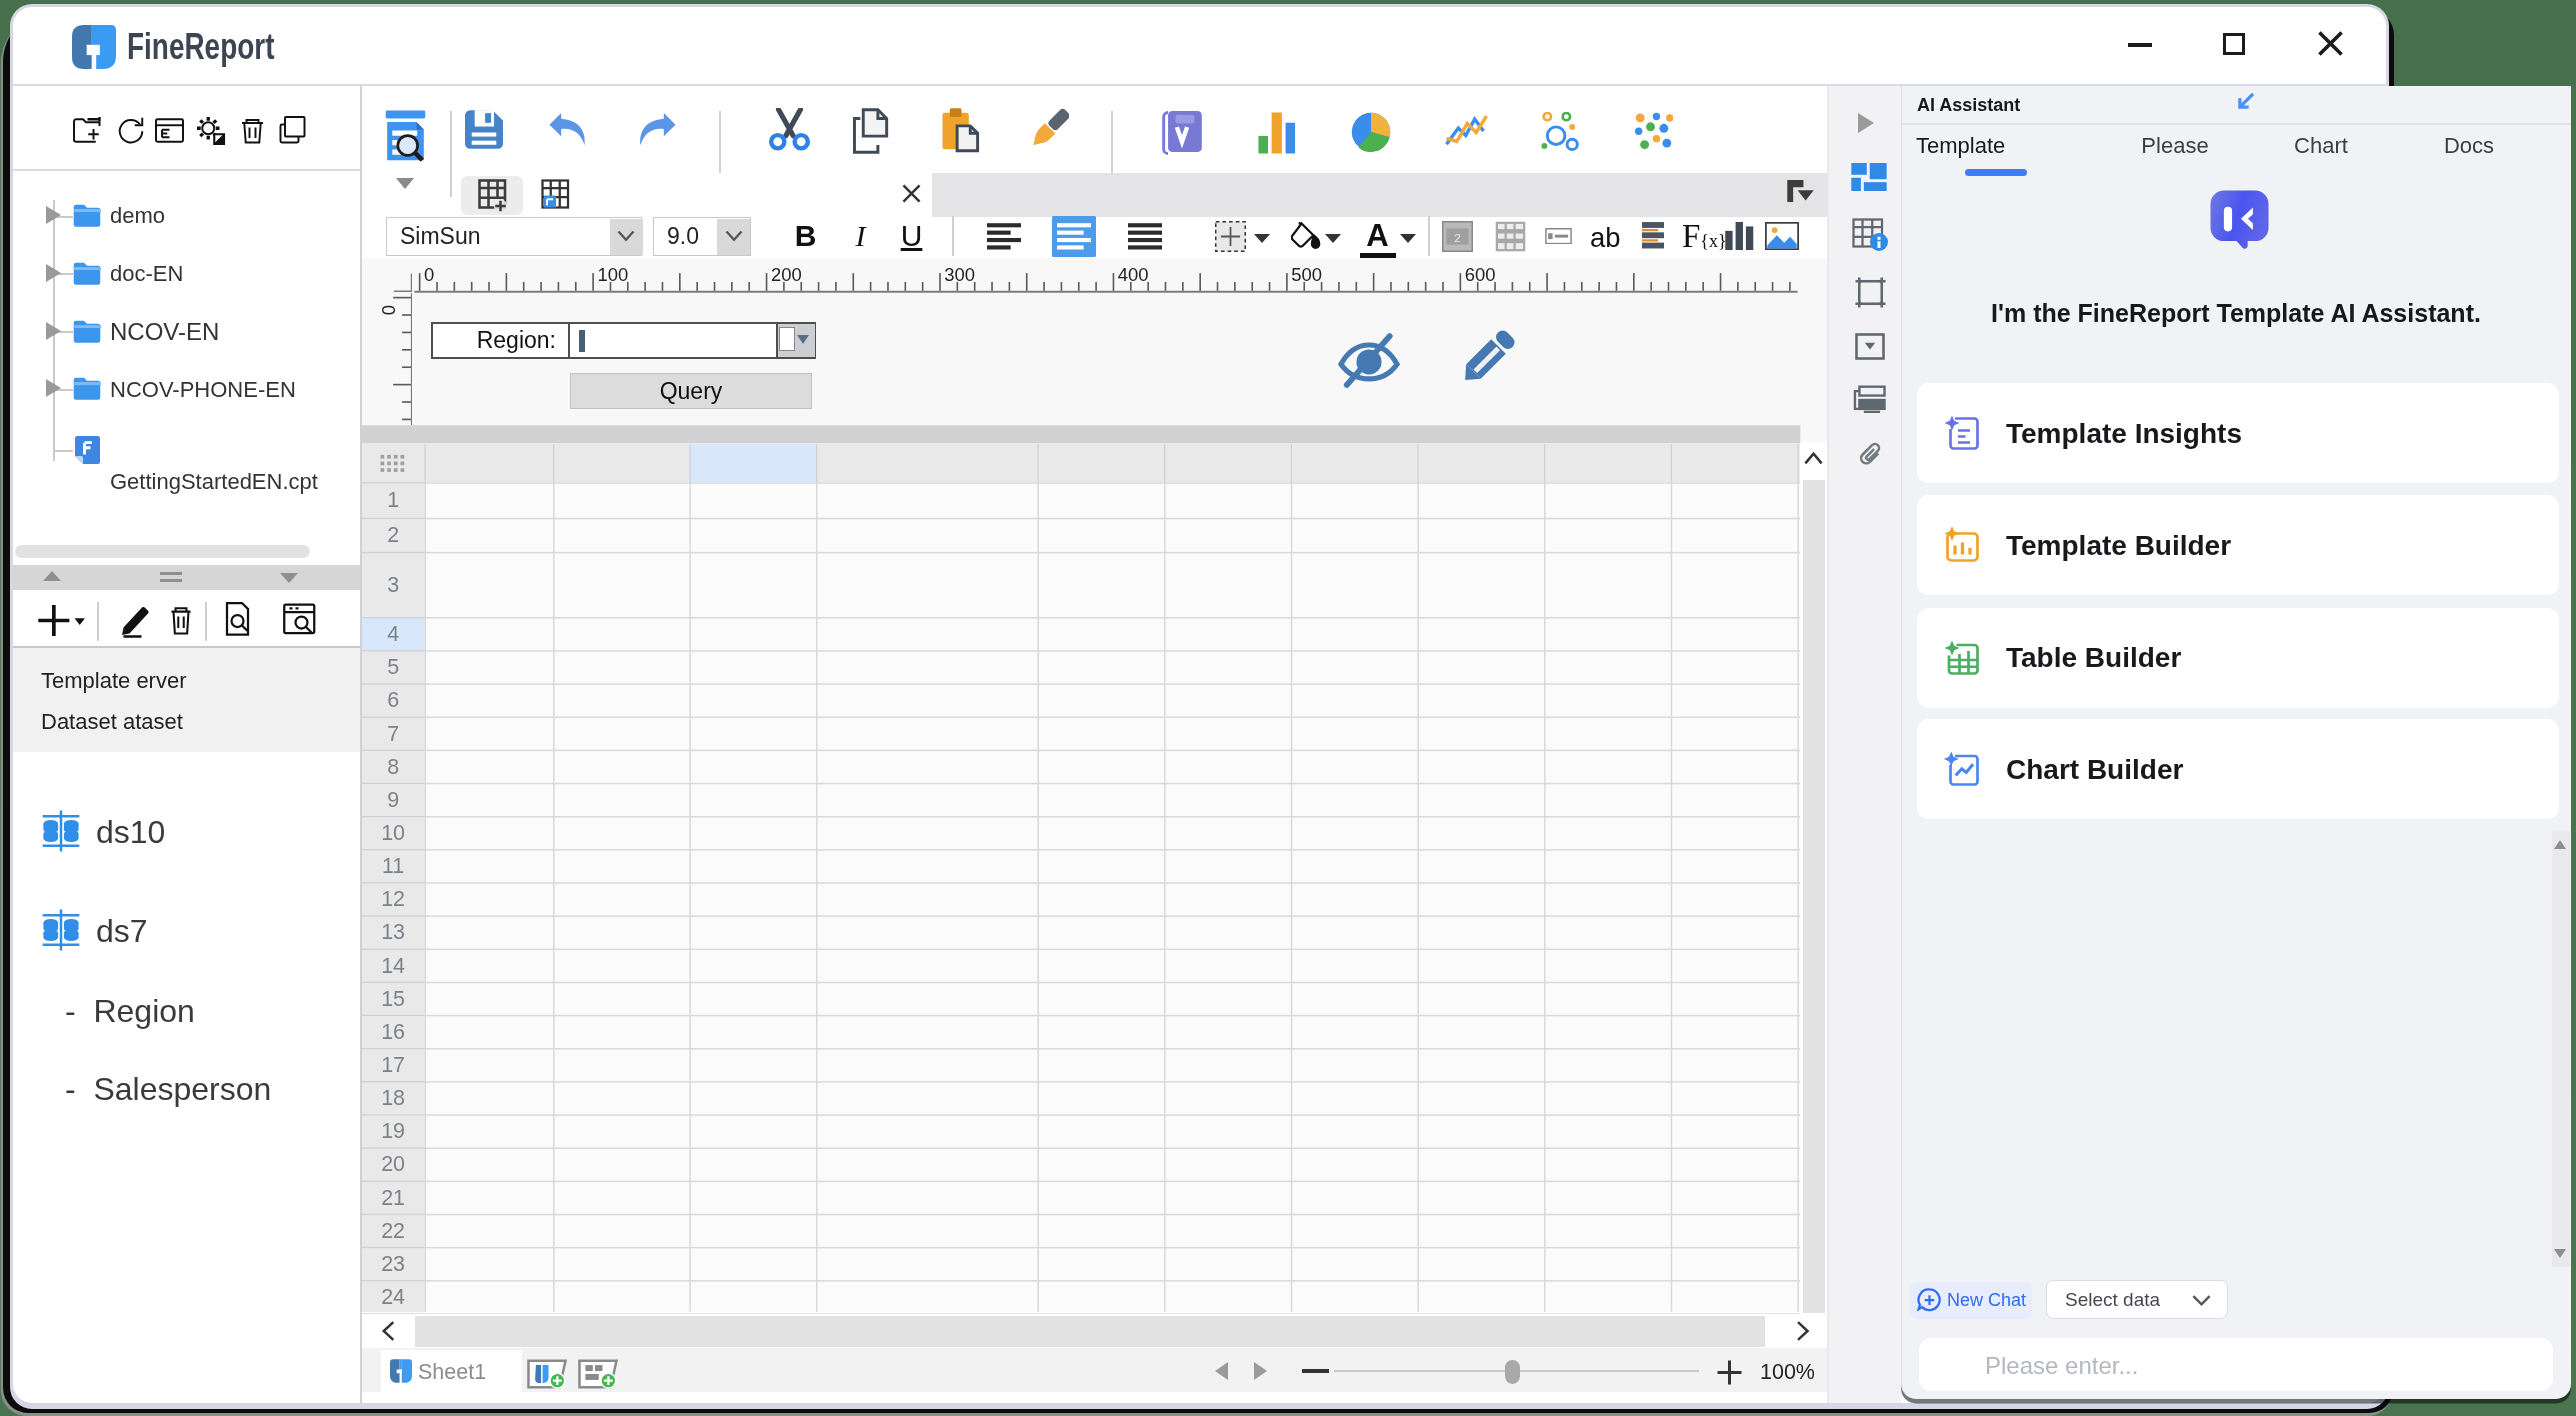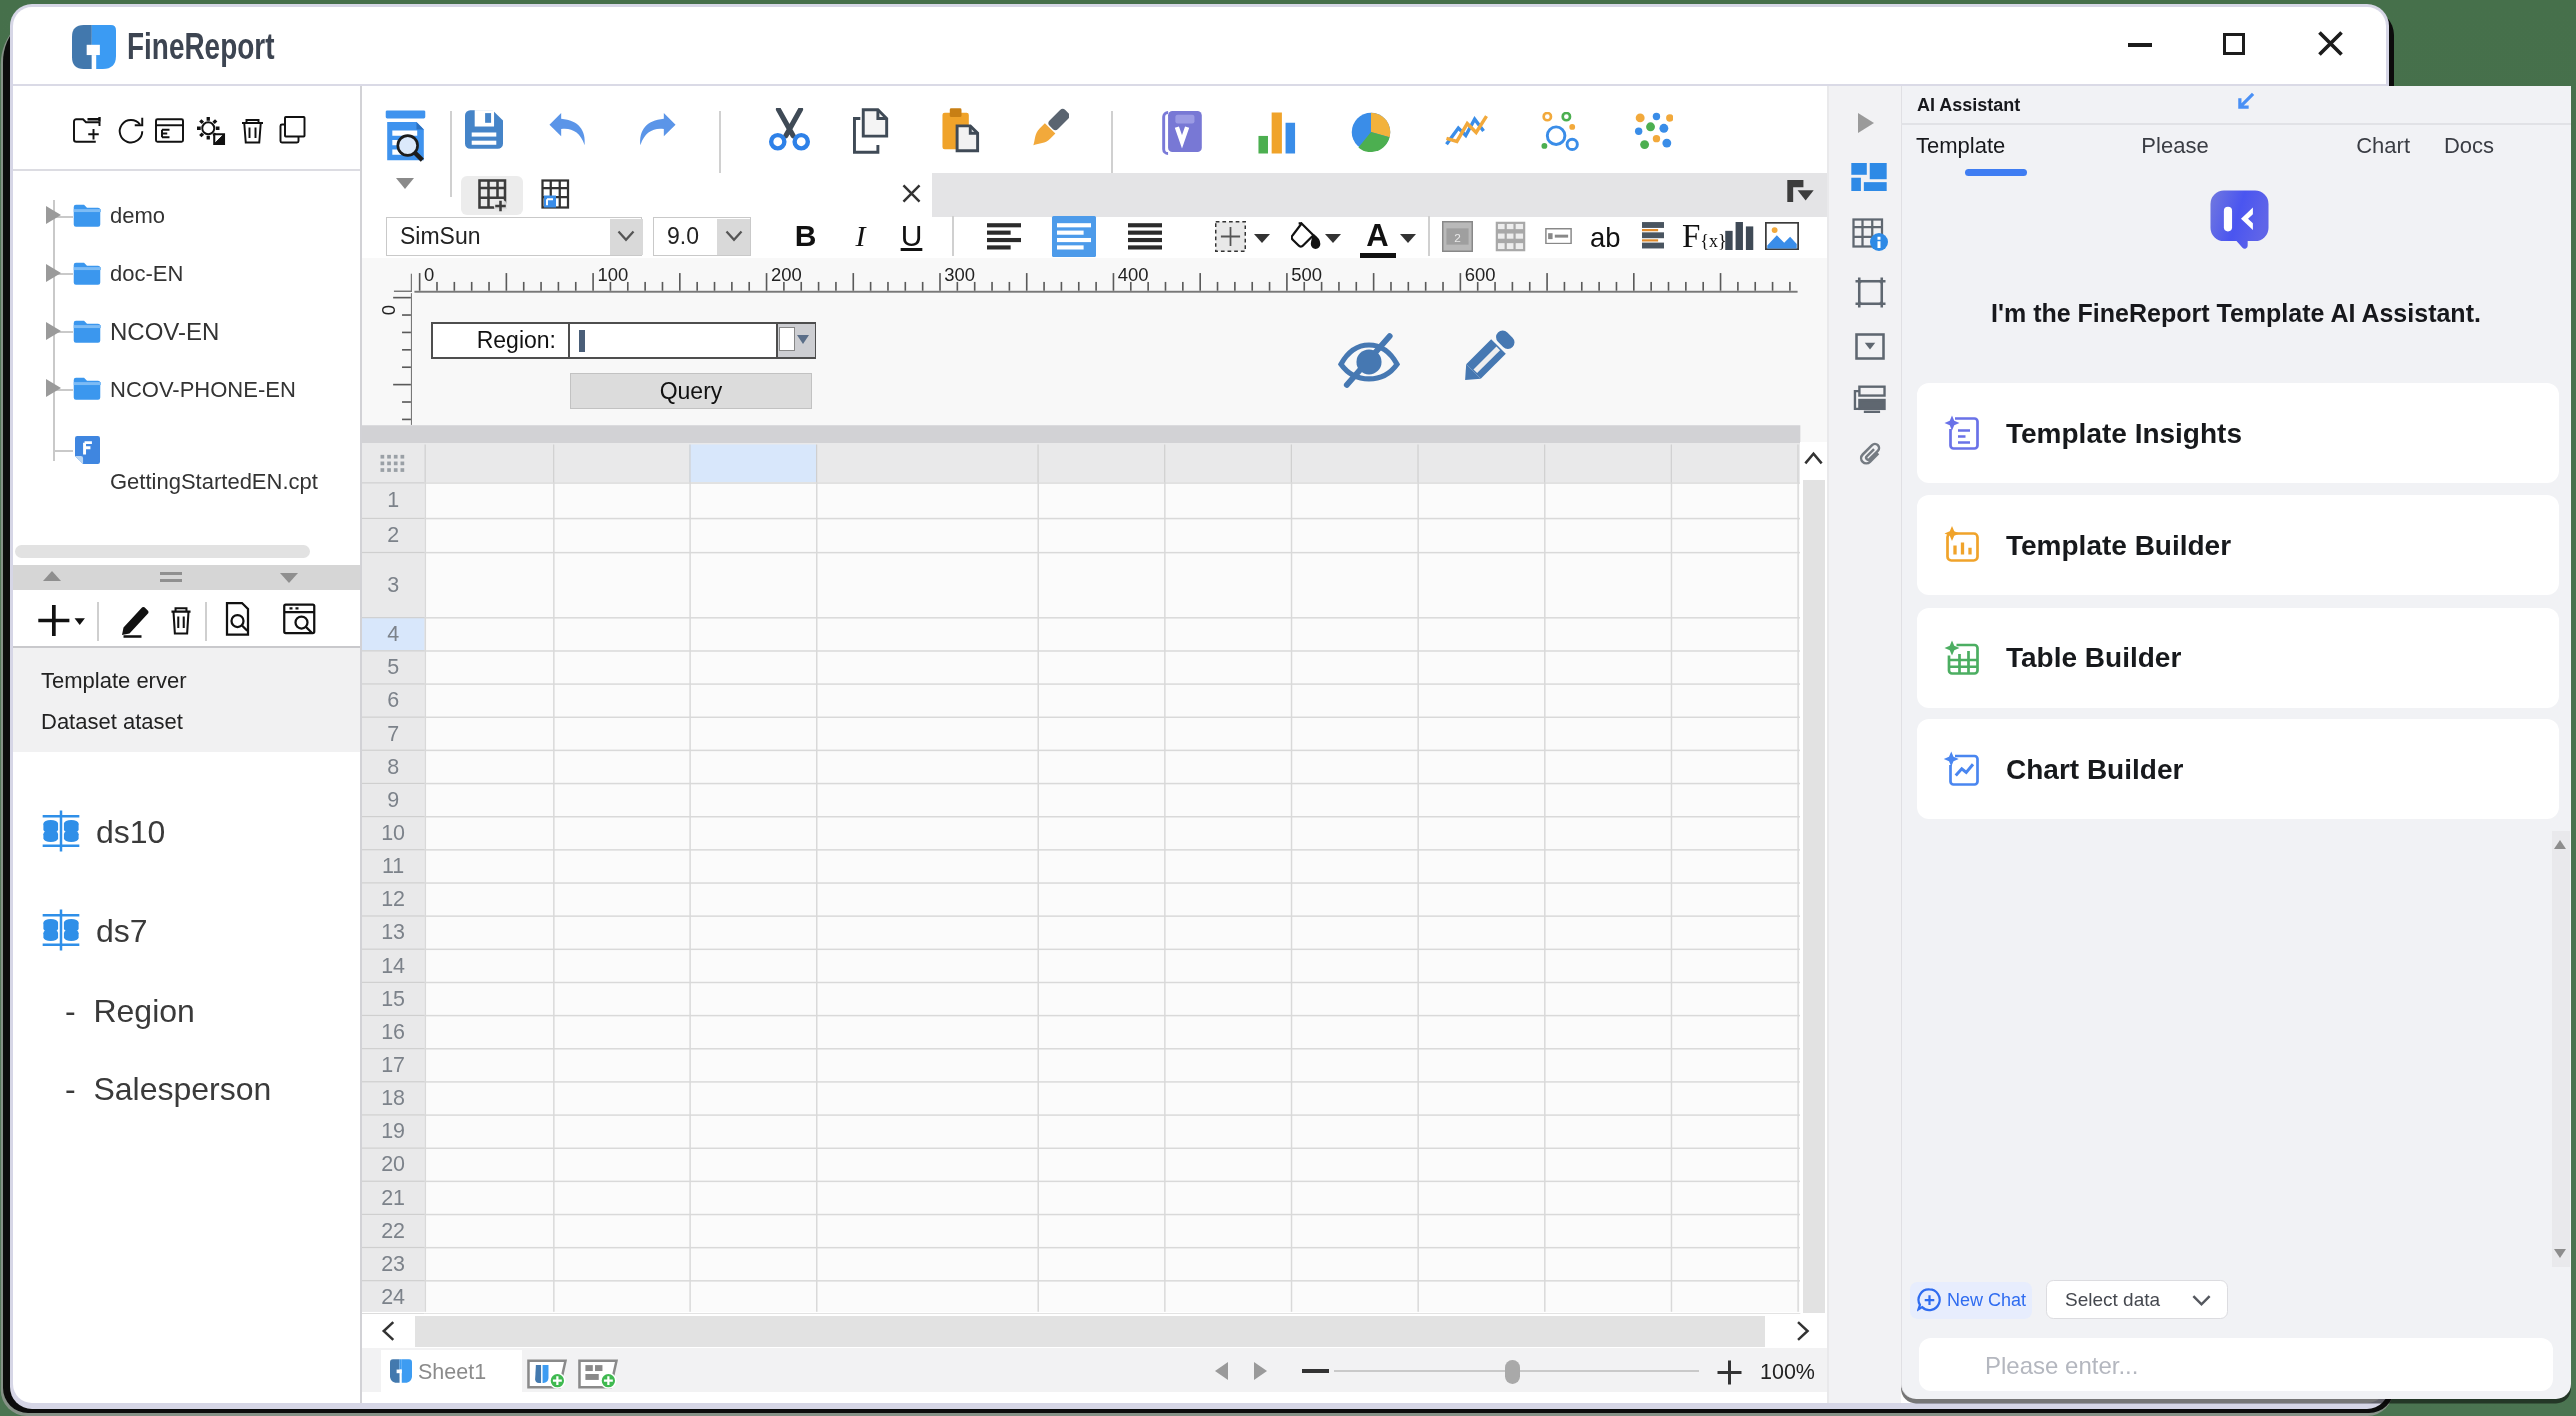--- a/index.html
+++ b/index.html
@@ -697,21 +697,21 @@
       </g>
     </svg>
 <div class="abs" style="left:1901px;top:86px;width:670px;height:1313px;background:#f1f2f5;border-left:1.5px solid #e0e0e4;border-radius:0 0 15px 15px;box-shadow:0 4.4px 0 rgba(5,5,5,0.55);"></div>
 <div class="abs" style="left:1917px;top:94px;width:222px;height:22px;font-size:18px;font-weight:bold;color:#17181c;line-height:22px;">AI Assistant</div>
 <svg class="abs" style="left:2234px;top:91px" width="22" height="22" viewBox="0 0 30 30">
       <path d="M26 4 L8 22 M8 10 v12 h12" stroke="#4a90f5" stroke-width="4.4" fill="none"></path>
     </svg>
 <div class="abs" style="left:1901px;top:123px;width:670px;height:1.5px;background:#e1e2e6;"></div>
 <div class="abs" style="left:1916px;top:132px;width:178px;height:27px;font-size:22px;color:#17181c;text-align:left;line-height:27px;">Template</div>
 <div class="abs" style="left:2086px;top:132px;width:178px;height:27px;font-size:22px;color:#3a3d44;text-align:center;line-height:27px;">Please</div>
-<div class="abs" style="left:2232px;top:132px;width:178px;height:27px;font-size:22px;color:#3a3d44;text-align:right;line-height:27px;">Chart</div>
+<div class="abs" style="left:2232px;top:132px;width:178px;height:27px;font-size:22px;color:#3a3d44;text-align:center;line-height:27px;">Chart</div>
 <div class="abs" style="left:2380px;top:132px;width:178px;height:27px;font-size:22px;color:#3a3d44;text-align:center;line-height:27px;">Docs</div>
 <div class="abs" style="left:1965px;top:169px;width:62px;height:6.7px;background:#3f7df2;border-radius:3.7px;"></div>
 <svg class="abs" style="left:2209px;top:189px" width="61" height="61" viewBox="0 0 82 82">
 <defs>
         <linearGradient id="rg" x1="0" y1="0" x2="1" y2="0.3">
           <stop offset="0" stop-color="#7179df"></stop>
           <stop offset="0.55" stop-color="#4a55f0"></stop>
           <stop offset="1" stop-color="#5f64e8"></stop>
         </linearGradient>
       </defs>

